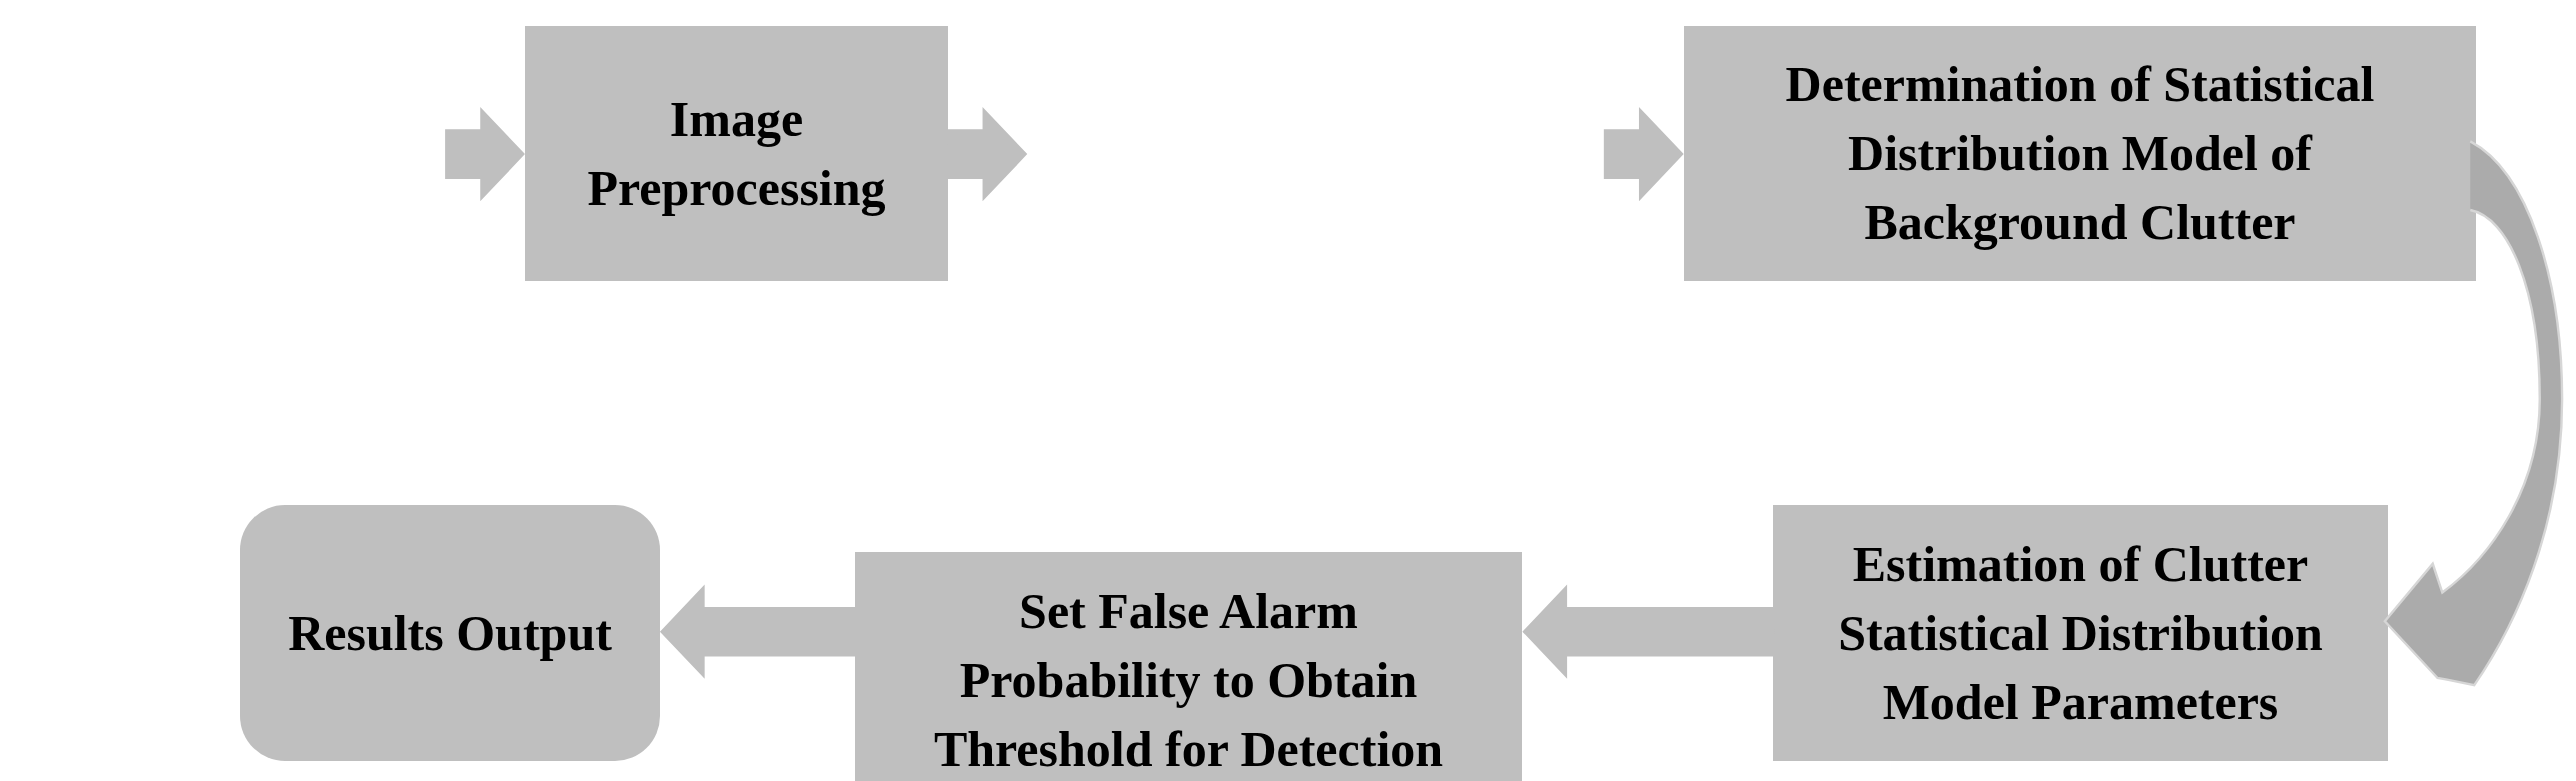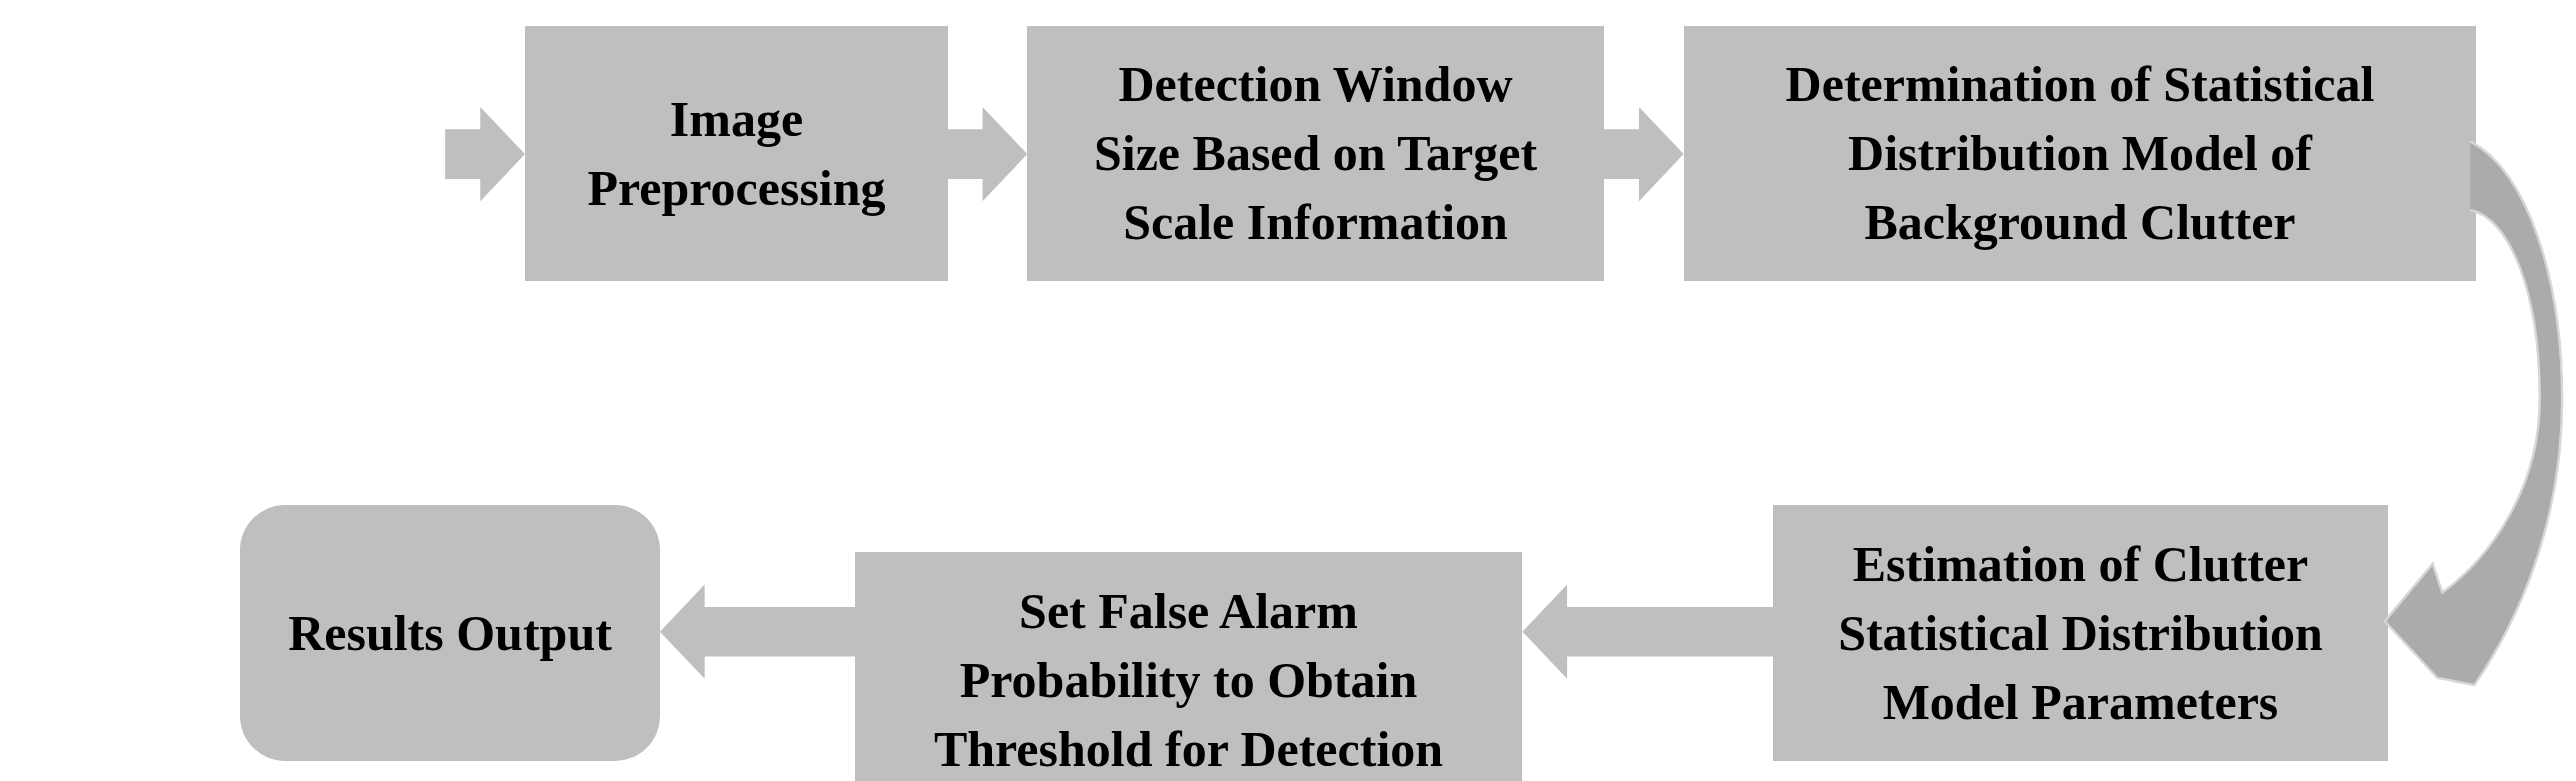--- a/index.html
+++ b/index.html
@@ -55,25 +55,20 @@
 <body>
 
 <div class="canvas">
 
 
   <div class="node n-preprocessing">
     <span>Image
 Preprocessing</span>
   </div>
 
-  <div class="node n-detection-window">
-    <span>Detection Window
-Size Based on Target
-Scale Information</span>
-  </div>
 
   <div class="node n-determination">
     <span>Determination of Statistical
 Distribution Model of
 Background Clutter</span>
   </div>
 
   <div class="node n-estimation">
     <span>Estimation of Clutter
 Statistical Distribution

